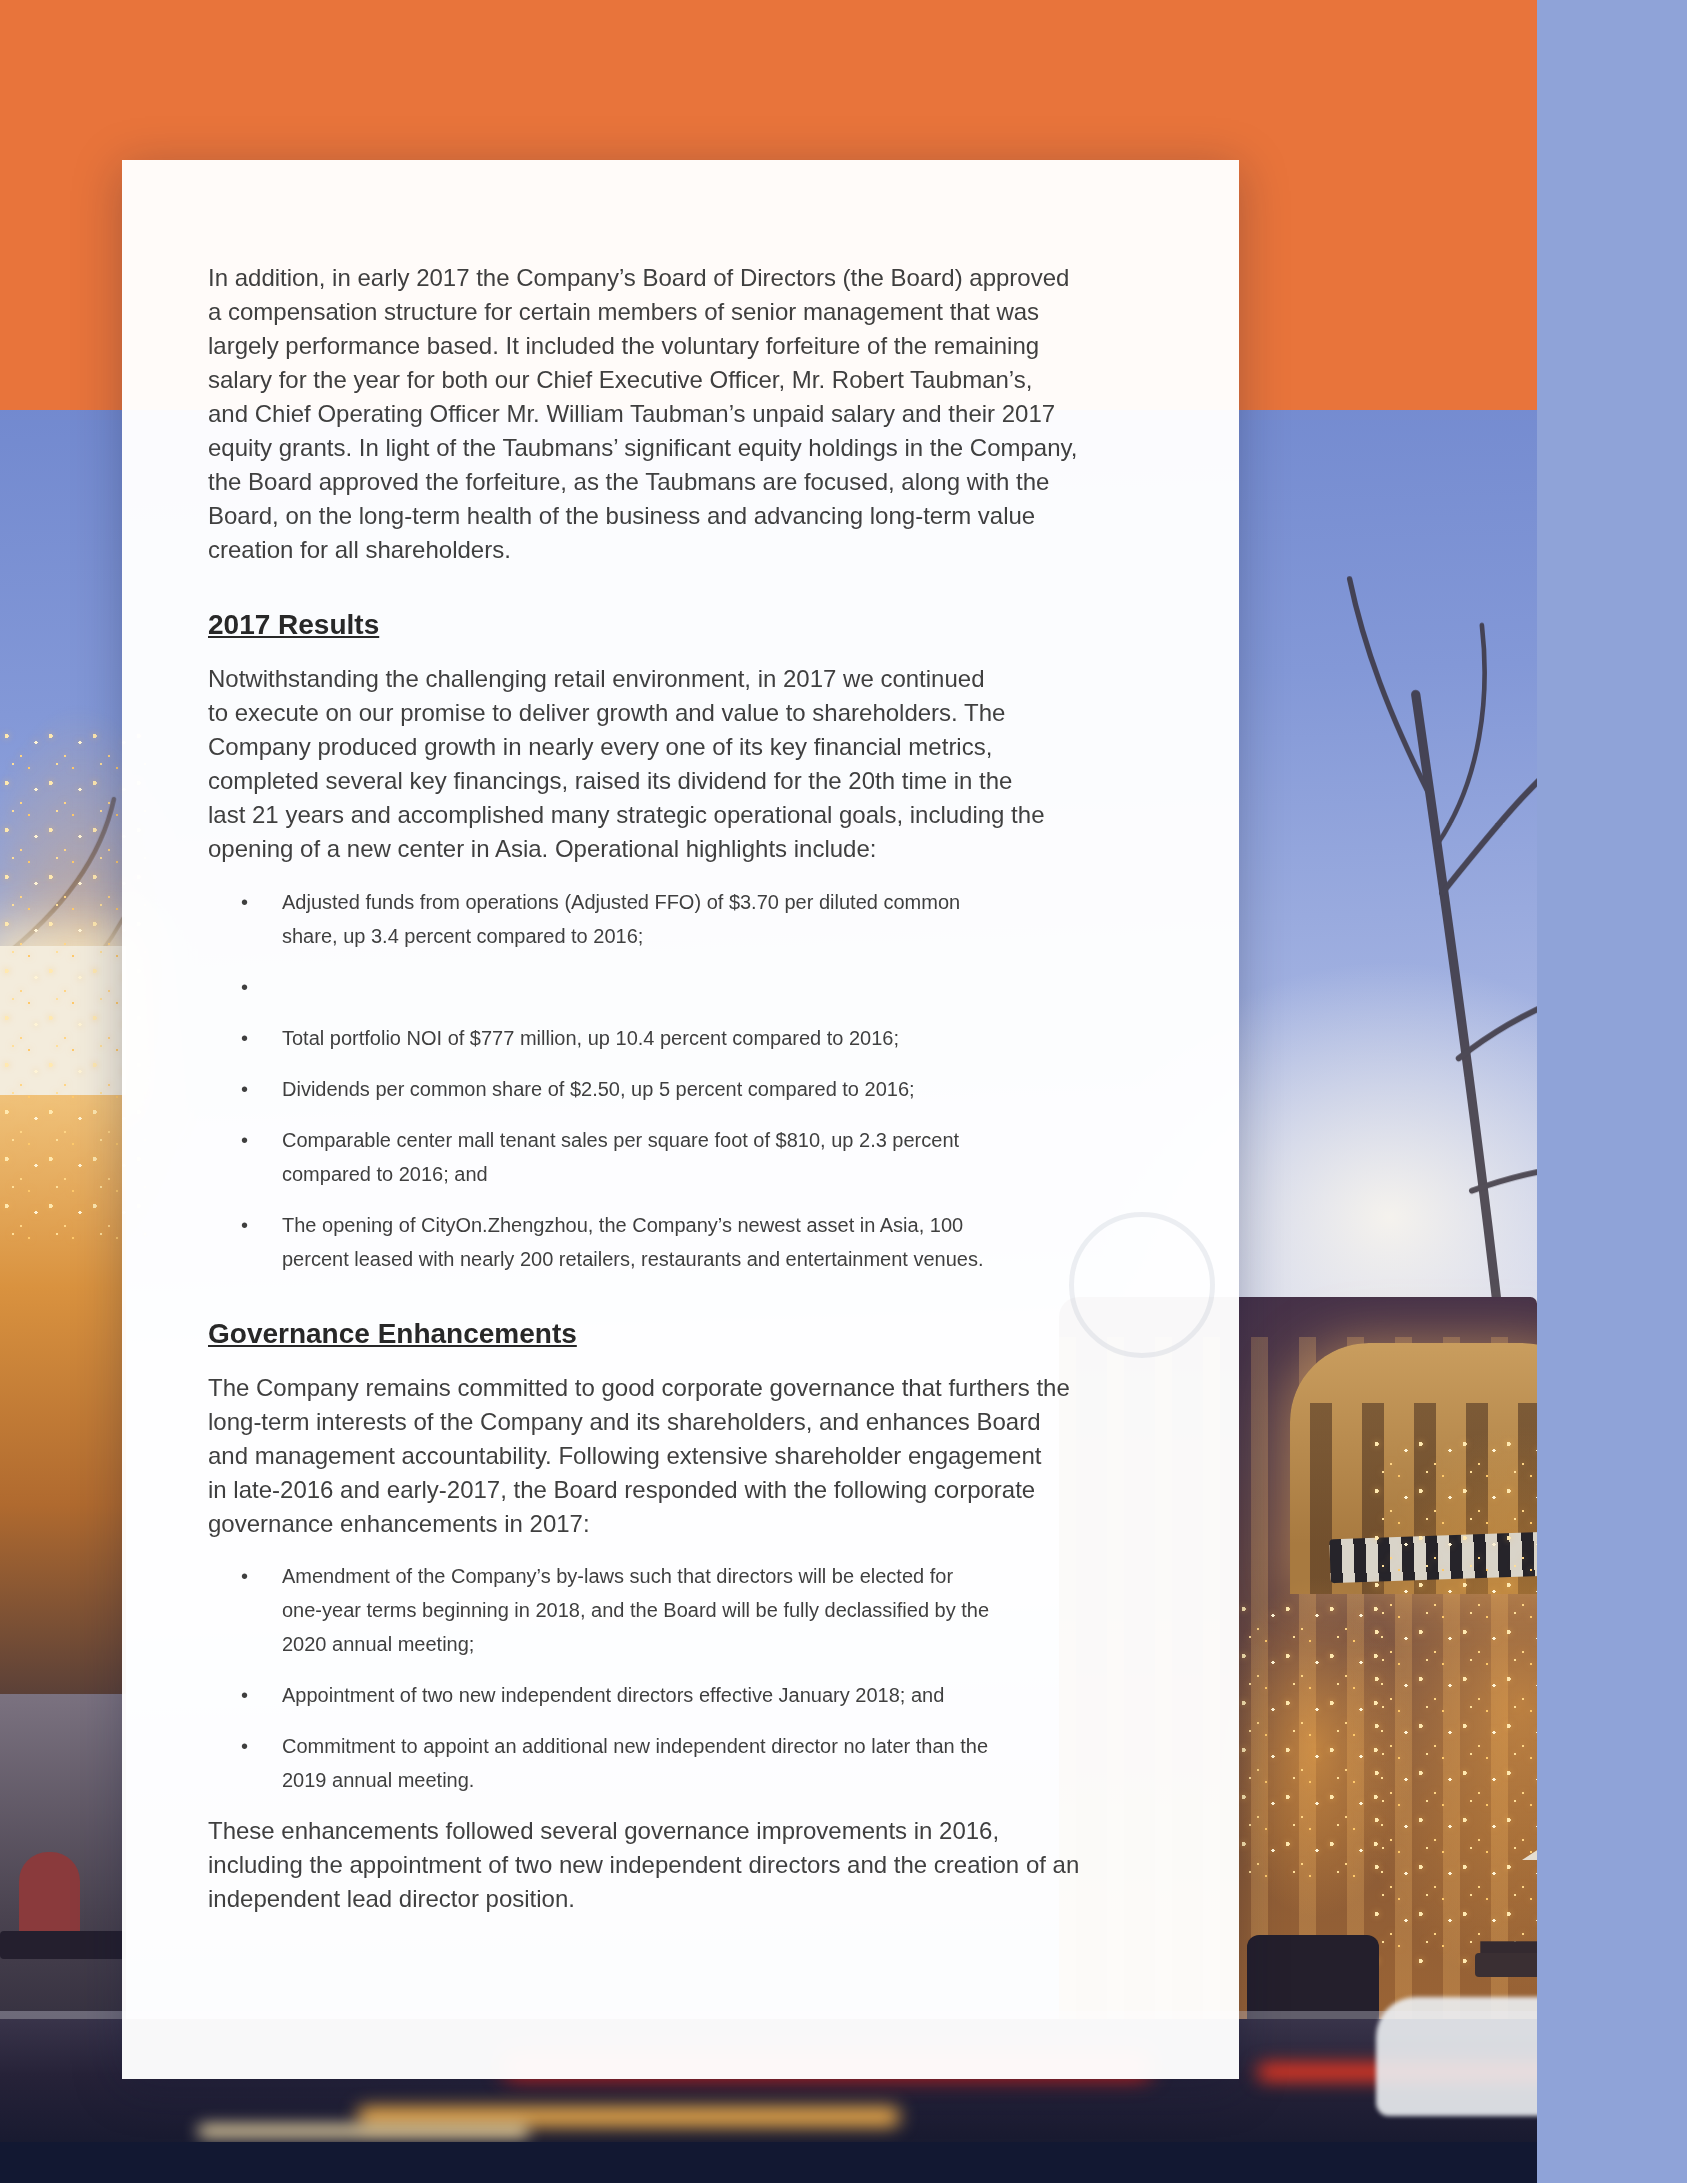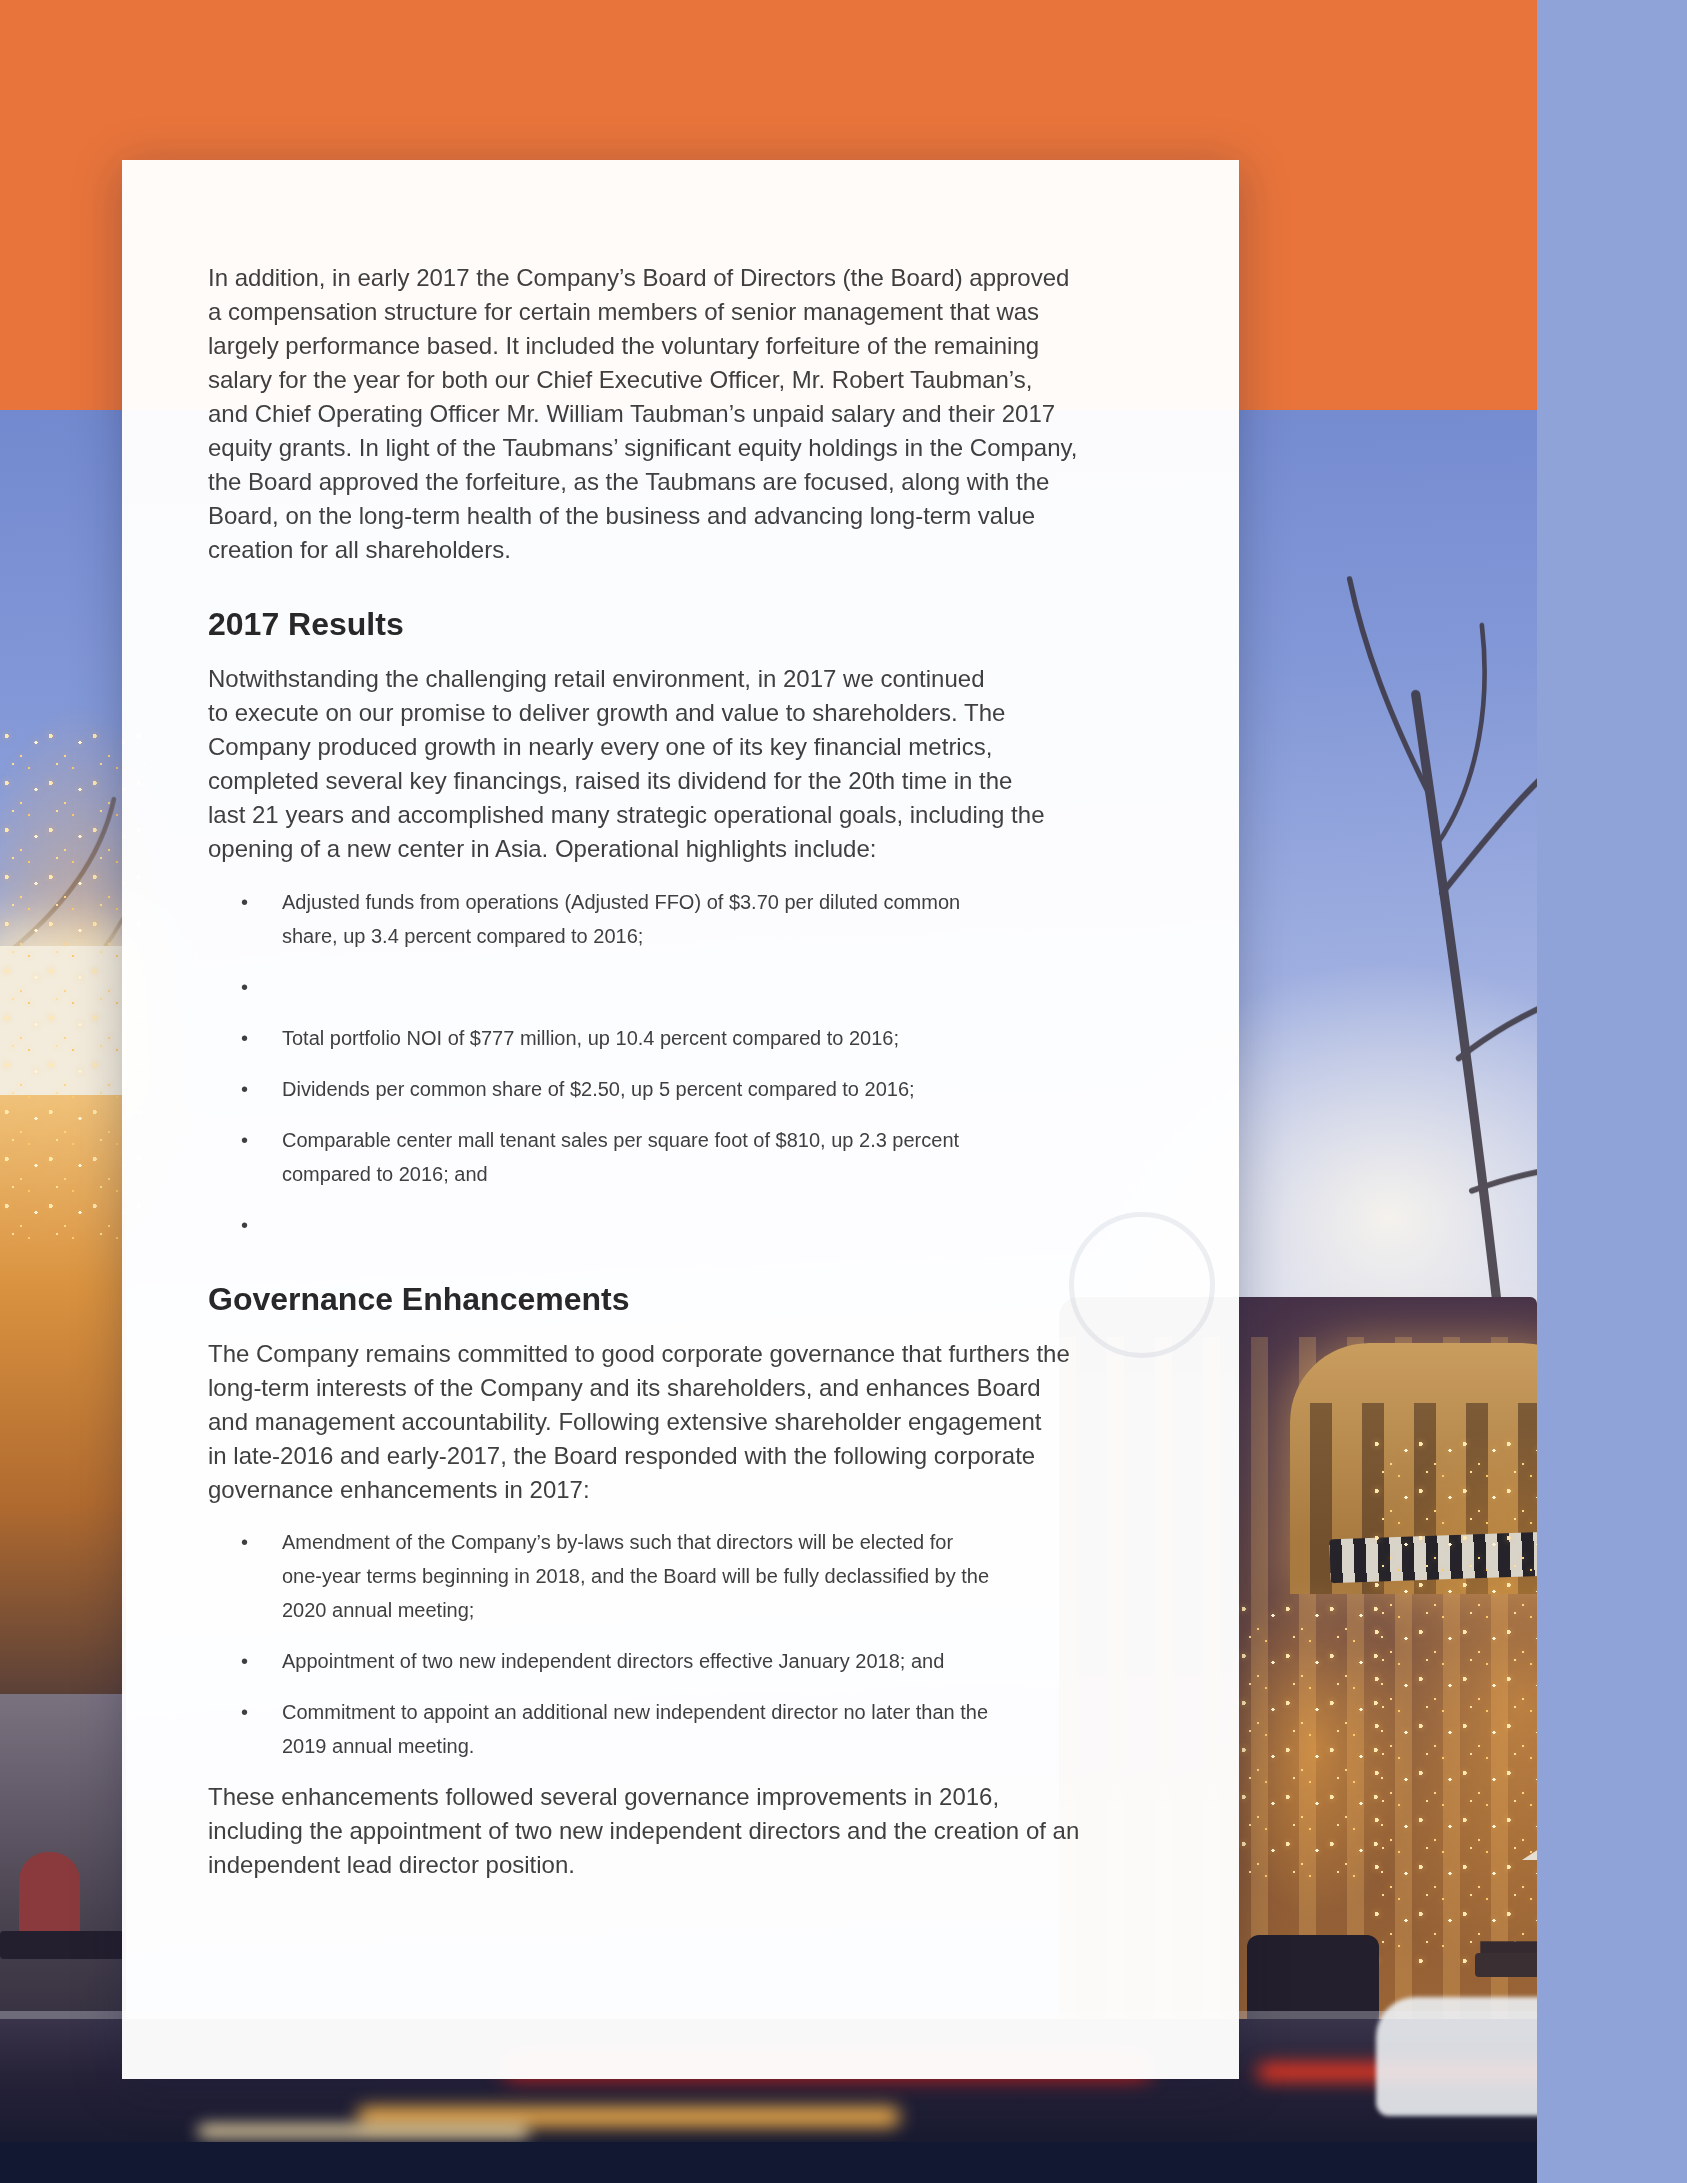--- a/index.html
+++ b/index.html
@@ -120,22 +120,23 @@
     position: absolute; left: 947px; top: 1052px; width: 146px; height: 146px;
     border: 5.3px solid rgba(175,180,198,0.22); border-radius: 50%;
   }
   .para {
     position: relative; z-index: 1;
     font-size: 24px; line-height: 34px; color: #3f3f3f;
     white-space: pre-line; margin: 0;
   }
   h2.sec-heading {
     position: relative; z-index: 1;
-    font-size: 32px; line-height: 33px; font-weight: 700; color: #282828;
+    font-size: 28px; line-height: 33px; font-weight: 700; color: #282828;
     margin: 41px 0 21px 0;
+    text-decoration: underline;
   }
   ul.bullets { position: relative; z-index: 1; list-style: none; margin: 18.5px 0 0 0; padding: 0 0 0 33px; }
   ul.bullets li { display: flex; margin: 0 0 17px 0; }
   .marker { flex: none; width: 41px; font-size: 20px; line-height: 34px; color: #3f3f3f; }
   .btext  { font-size: 20px; line-height: 34px; color: #3f3f3f; white-space: pre-line; }
   .closing { margin-top: 16px; }
 </style>
 </head>
 <body>
 
@@ -233,20 +234,22 @@
         <span class="marker">•</span>
         <span class="btext">Dividends per common share of $2.50, up 5 percent compared to 2016;</span>
       </li>
       <li>
         <span class="marker">•</span>
         <span class="btext">Comparable center mall tenant sales per square foot of $810, up 2.3 percent
 compared to 2016; and</span>
       </li>
       <li>
         <span class="marker">•</span>
+        <span class="btext">The opening of CityOn.Zhengzhou, the Company’s newest asset in Asia, 100
+percent leased with nearly 200 retailers, restaurants and entertainment venues.</span>
       </li>
     </ul>
 
     <h2 class="sec-heading">Governance Enhancements</h2>
 
     <p class="para">The Company remains committed to good corporate governance that furthers the
 long-term interests of the Company and its shareholders, and enhances Board
 and management accountability. Following extensive shareholder engagement
 in late-2016 and early-2017, the Board responded with the following corporate
 governance enhancements in 2017:</p>

